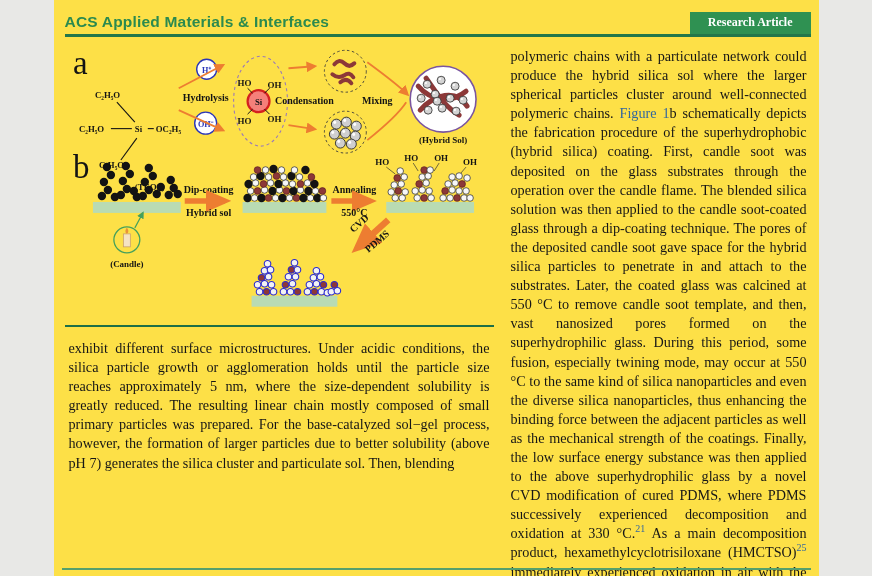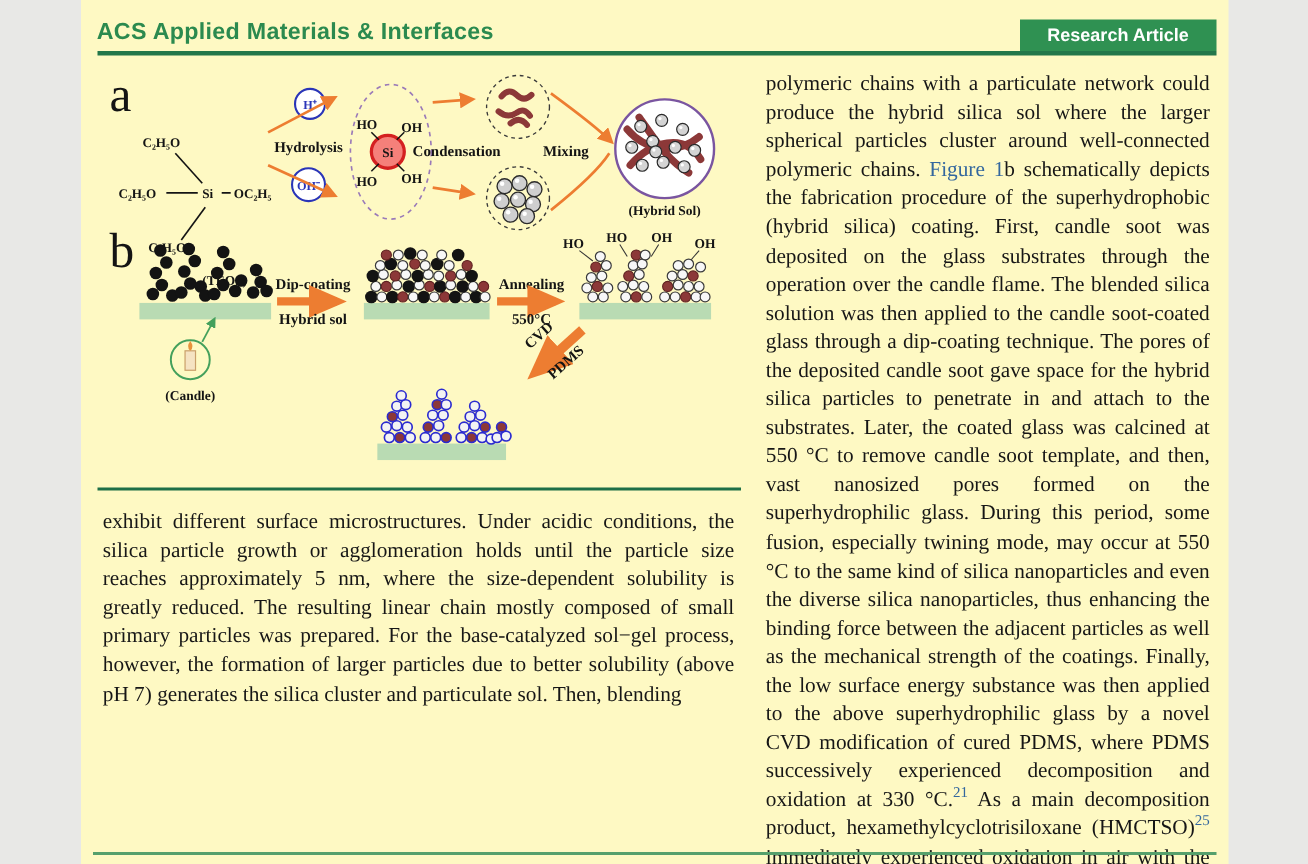--- a/index.html
+++ b/index.html
@@ -1,19 +1,19 @@
 <!DOCTYPE html>
 <html><head>
 <meta charset="utf-8">
 <style>
   html,body{margin:0;padding:0;background:#e8e8e6;}
-  .page{position:relative;width:765px;height:576px;background:#fef9c3;font-family:"Liberation Serif",serif;overflow:hidden;margin:0 auto;}
+  .page{position:relative;width:765px;height:576px;background:#fde047;font-family:"Liberation Serif",serif;overflow:hidden;margin:0 auto;}
   .hdr{position:absolute;top:6px;left:11px;right:8px;height:28px;}
   .journal{position:absolute;left:0;bottom:3px;font-family:"Liberation Sans",sans-serif;font-weight:bold;font-size:15.5px;color:#2b8a4f;letter-spacing:.2px;}
-  .badge{position:absolute;right:0;bottom:0;background:#2f9152;color:#ffffff;font-family:Liberation Sans, sans-serif;font-weight:bold;font-size:12px;padding:3px 18px 4px;}
+  .badge{position:absolute;right:0;bottom:0;background:#2f9152;color:#ffffff;font-family:Liberation Serif, serif;font-weight:bold;font-size:12px;padding:3px 18px 4px;}
   .hrule{position:absolute;top:34px;left:11px;right:8px;height:3px;background:#23774a;}
   .cols{position:absolute;top:44px;left:11px;right:8px;display:flex;gap:13px;}
   .col-l{width:429px;flex:0 0 429px;}
   .col-r{flex:1;min-width:0;}
   .body-text{font-size:14.2px;line-height:19.1px;text-align:justify;color:#161616;margin:4px;}
   .col-r .body-text{margin-top:3px;}
   figure{margin:0;}
   .figsvg{display:block;width:429px;height:272px;}
   figcaption{font-size:12.6px;line-height:16.6px;text-align:justify;color:#1a1a1a;margin-top:6px;}
   figcaption b{font-weight:bold;}

